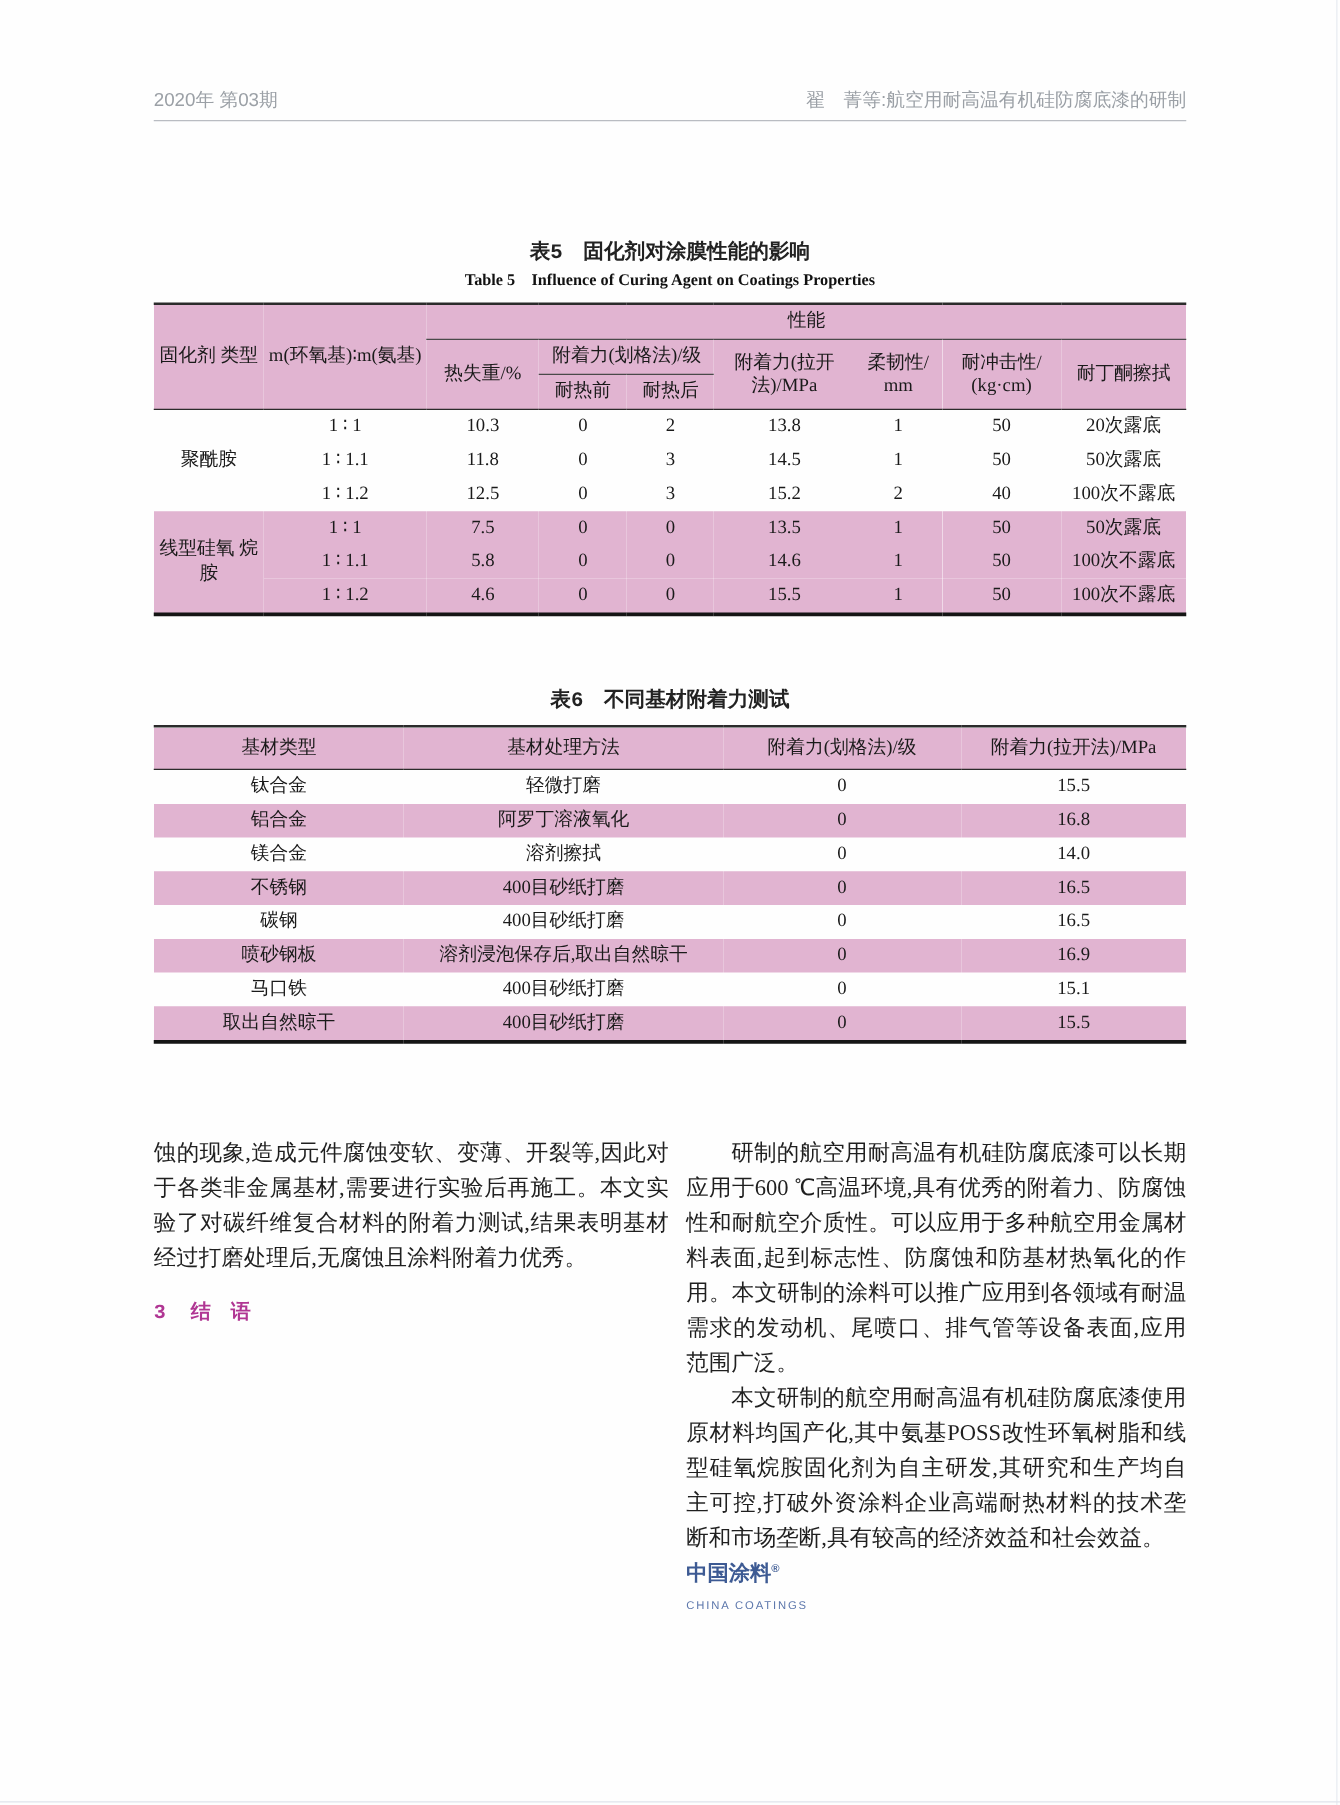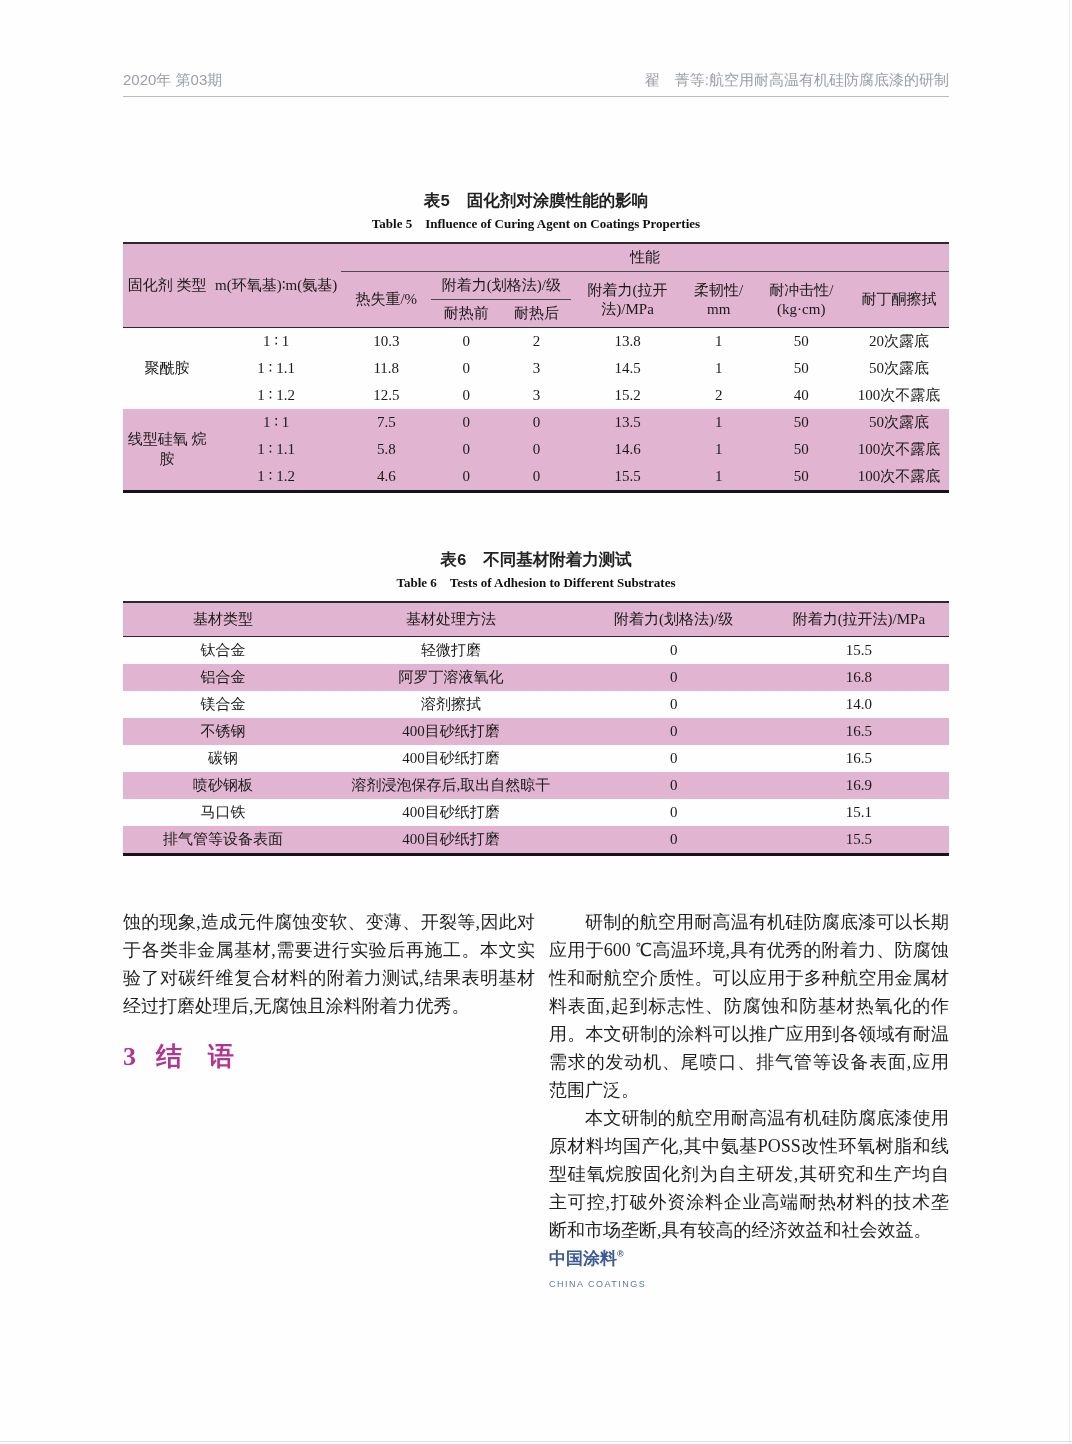--- a/index.html
+++ b/index.html
@@ -38,22 +38,22 @@
   td.grp{line-height:1.3;}
   .ratio-head{font-style:normal;}
 
   
   .body-cols{position:absolute;top:908px;left:123px;width:826px;display:flex;gap:14px;
       font-size:18px;line-height:28px;text-align:justify;color:#1f1f1f;}
   .col-l{width:412px;}
   .col-r{width:400px;}
   p{margin:0;}
   .indent{text-indent:2em;}
-  .section-heading{margin:21px 0 10px 0;font-family:Liberation Serif, serif;
-      font-size:26px;color:var(--magenta);font-weight:bold;line-height:1.2;}
+  .section-heading{margin:21px 0 10px 0;font-family:Liberation Mono, monospace;
+      font-size:16px;color:var(--magenta);font-weight:bold;line-height:1.2;}
   .section-heading .no{margin-right:20px;}
 
   
   .logo{margin-top:6px;text-align:left;padding-right:2px;color:var(--blue);}
   .logo-cn{font-family:"Liberation Sans",sans-serif;font-weight:bold;font-size:17px;line-height:1.1;}
   .logo-cn .reg{font-size:9px;vertical-align:super;}
   .logo-en{font-size:9px;letter-spacing:1.5px;color:#5b76ab;margin-top:1px;
       font-family:"Liberation Sans",sans-serif;}
 
   
@@ -177,21 +177,20 @@
             <td>1</td>
             <td>50</td>
             <td>100次不露底</td>
           </tr>
         </tbody>
     </table>
   </section>
 
   <section class="tblock t6">
     <div class="tbl-title-cn">表6　不同基材附着力测试</div>
-    <div class="tbl-title-en">Table 6　Tests of Adhesion to Different Substrates</div>
     <table class="tbl6">
       <colgroup>
         <col style="width:200px">
           <col style="width:255px">
           <col style="width:190px">
           <col style="width:180px">
       </colgroup>
       <thead>
         <tr>
             <th>基材类型</th>
@@ -237,21 +236,21 @@
             <td>0</td>
             <td>16.9</td>
           </tr>
           <tr>
             <td>马口铁</td>
             <td>400目砂纸打磨</td>
             <td>0</td>
             <td>15.1</td>
           </tr>
           <tr class="pink">
-            <td>排气管等设备表面</td>
+            <td>取出自然晾干</td>
             <td>400目砂纸打磨</td>
             <td>0</td>
             <td>15.5</td>
           </tr>
         </tbody>
     </table>
   </section>
 
   <div class="body-cols">
     <div class="col-l">

